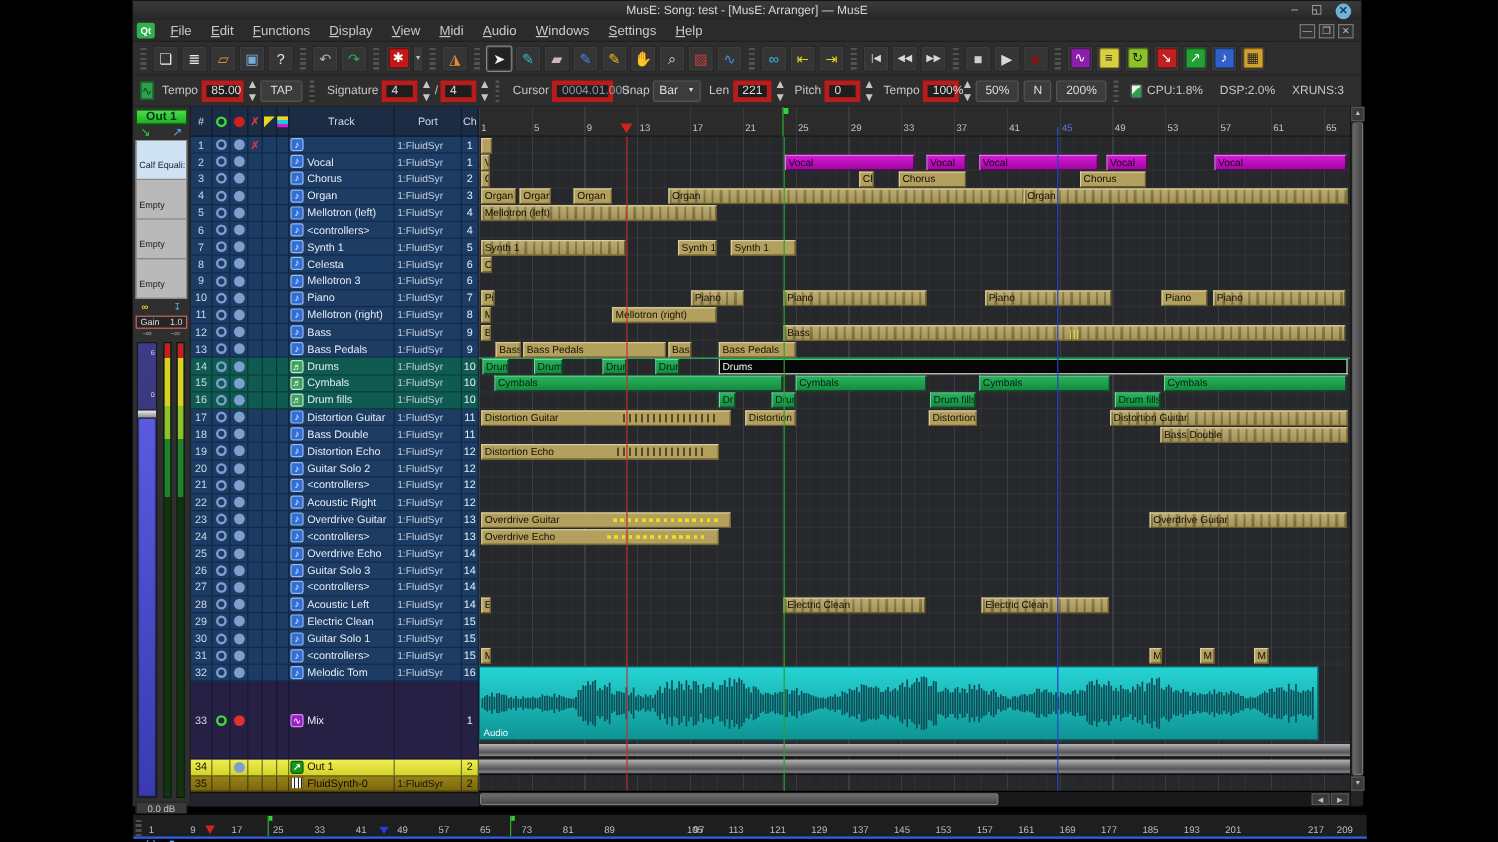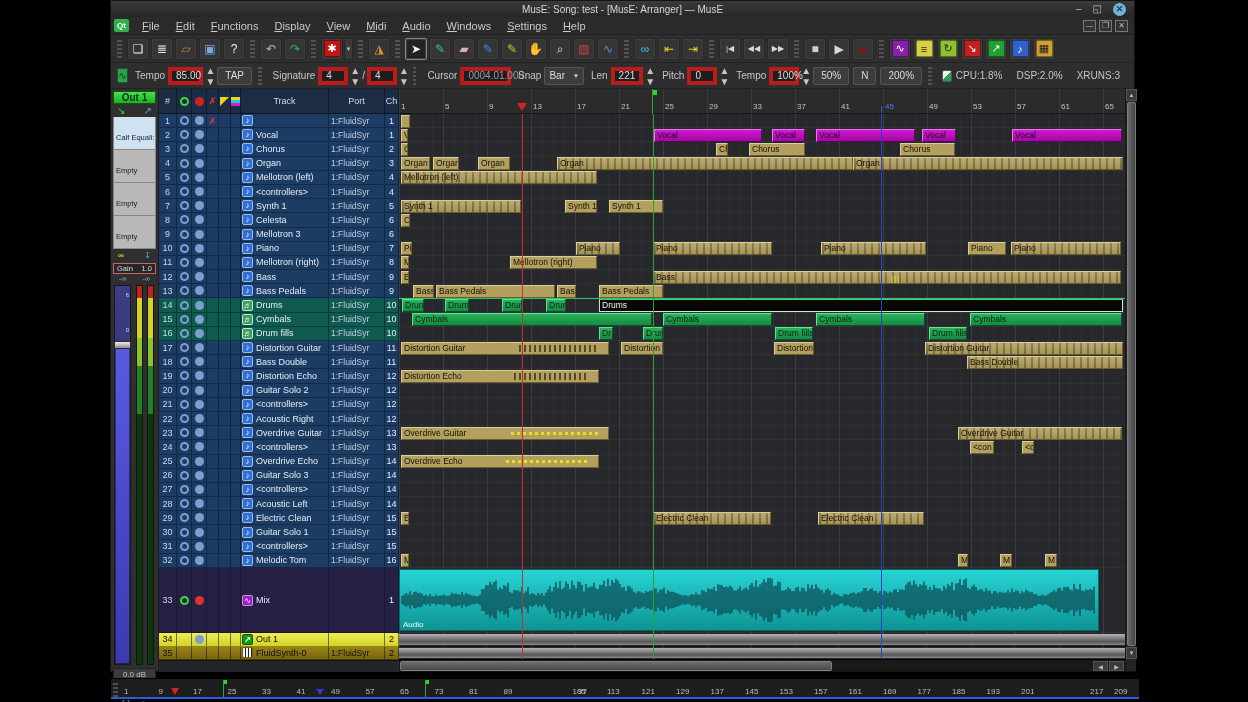--- a/index.html
+++ b/index.html
@@ -1204,24 +1204,20 @@
           </div>
           <div class="crow">
             <div class="part kh" style="left: 2px; width: 198px;">Distortion Echo</div>
           </div>
           <div class="crow"></div>
           <div class="crow"></div>
           <div class="crow"></div>
           <div class="crow">
             <div class="part kd" style="left: 2px; width: 208px;">Overdrive Guitar</div>
             <div class="part kt" style="left: 559px; width: 164px;">Overdrive Guitar</div>
-          </div>
-          <div class="crow">
-            <div class="part " style="left: 571px; width: 24px;">&lt;con</div>
-            <div class="part " style="left: 623px; width: 12px;">&lt;c</div>
           </div>
           <div class="crow">
             <div class="part kd" style="left: 2px; width: 198px;">Overdrive Echo</div>
           </div>
           <div class="crow"></div>
           <div class="crow"></div>
           <div class="crow"></div>
           <div class="crow">
             <div class="part " style="left: 2px; width: 8px;">El</div>
             <div class="part kt" style="left: 254px; width: 118px;">Electric Clean</div>

